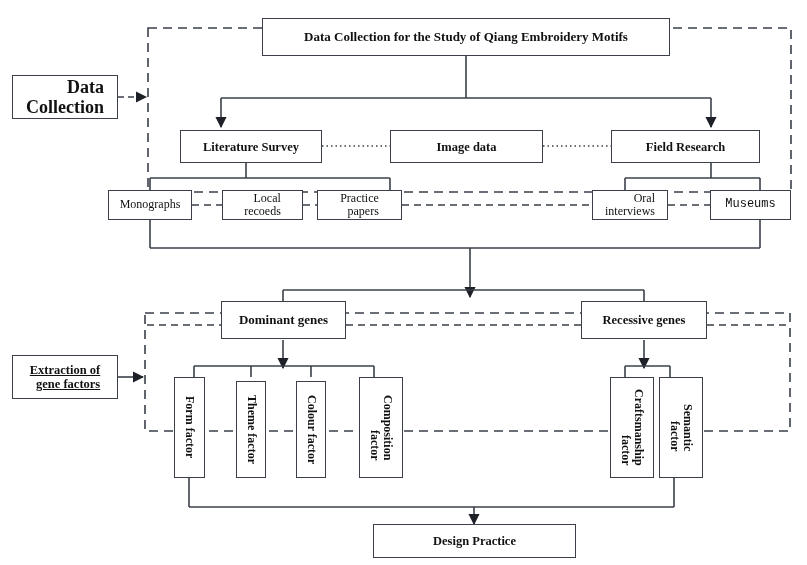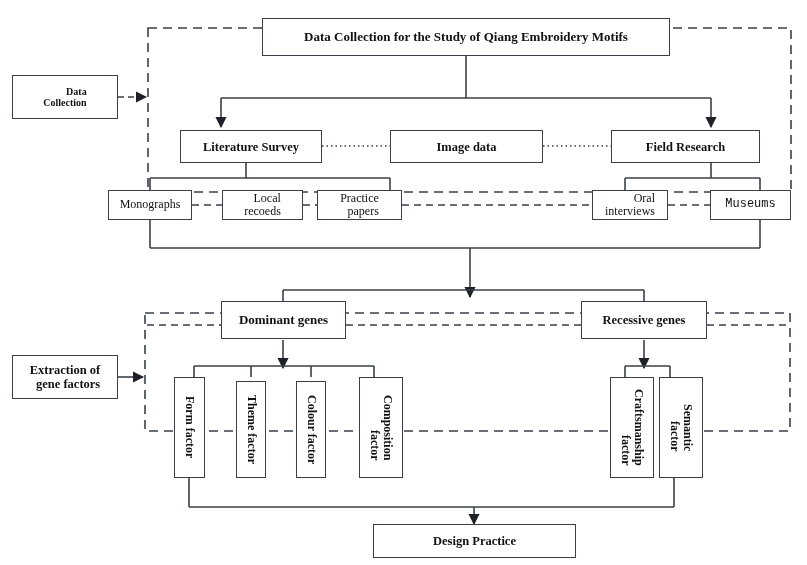--- a/index.html
+++ b/index.html
@@ -86,28 +86,28 @@
       <path d="M 674 478 L 674 507"></path>
       <path d="M 189 507 L 674 507"></path>
       <path d="M 474 507 L 474 524" marker-end="url(#arrow)"></path>
     </g>
   </svg>
 
   <div class="node bold" style="left:262px;top:18px;width:408px;height:38px;font-size:13px;">
     <span>Data Collection for the Study of Qiang Embroidery Motifs</span>
   </div>
 
-  <div class="node bold" style="left:12px;top:75px;width:106px;height:44px;font-size:10px;">
+  <div class="node bold" style="left:12px;top:75px;width:106px;height:44px;font-size:18px;">
     <div>
       <span>Data</span>
       <span>Collection</span>
     </div>
   </div>
 
-  <div class="node bold" style="left:12px;top:355px;width:106px;height:44px;font-size:12.5px;">
+  <div class="node bold" style="left:12px;top:355px;width:106px;height:44px;font-size:12.5px;text-decoration:underline;">
     <div>
       <span>Extraction of</span>
       <span>gene factors</span>
     </div>
   </div>
 
   <div class="node bold" style="left:180px;top:130px;width:142px;height:33px;font-size:12.5px;">
     <span>Literature  Survey</span>
   </div>
   <div class="node bold" style="left:390px;top:130px;width:153px;height:33px;font-size:12.5px;">

